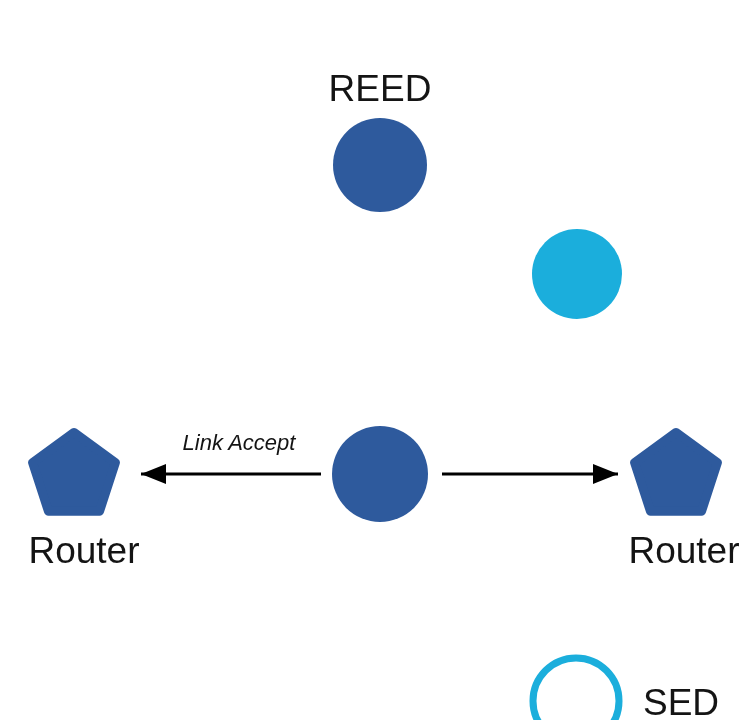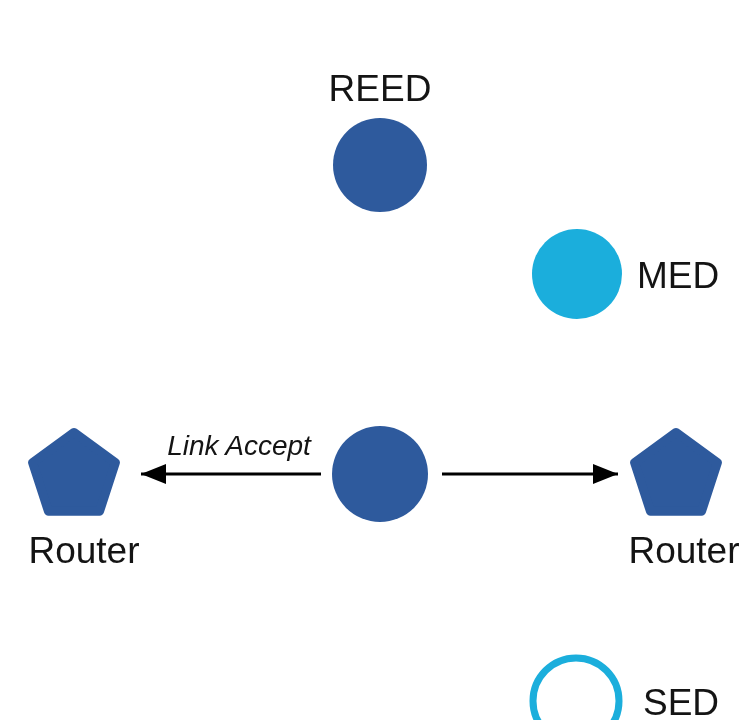--- a/index.html
+++ b/index.html
@@ -26,21 +26,21 @@
     position: absolute;
     font-size: 37px;
     line-height: 1;
     white-space: nowrap;
     color: #141414;
   }
   .lbl.centered {
     transform: translateX(-50%);
   }
   .lbl.edge-label {
-    font-size: 28px;
+    font-size: 22px;
     font-style: italic;
     transform: translateX(-50%);
   }
 </style>
 </head>
 <body>
 
 <div class="canvas">
 
   <svg class="layer" width="752" height="720" viewBox="0 0 752 720">
@@ -70,21 +70,20 @@
 
     <g stroke-width="9" stroke-linejoin="round" stroke="#2E5A9D">
       <polygon points="676,386.5 717.4,416.6 701.6,465.2 650.4,465.2 634.6,416.6" fill="#2E5A9D"></polygon>
     </g>
 
     <circle cx="576" cy="655" r="43" fill="none" stroke-width="7" stroke="#1BAEDC"></circle>
   </svg>
 
   <div class="lbl centered" style="left:380px; top:24px;">REED</div>
 
-  <div class="lbl" style="left:637px; top:211px;">MED</div>
 
   <div class="lbl edge-label" style="left:239px; top:386px;">Link Accept</div>
 
   <div class="lbl centered" style="left:84px; top:486px;">Router</div>
 
   <div class="lbl centered" style="left:684px; top:486px;">Router</div>
 
   <div class="lbl" style="left:643px; top:638px;text-align:center;">SED</div>
 
 </div>

